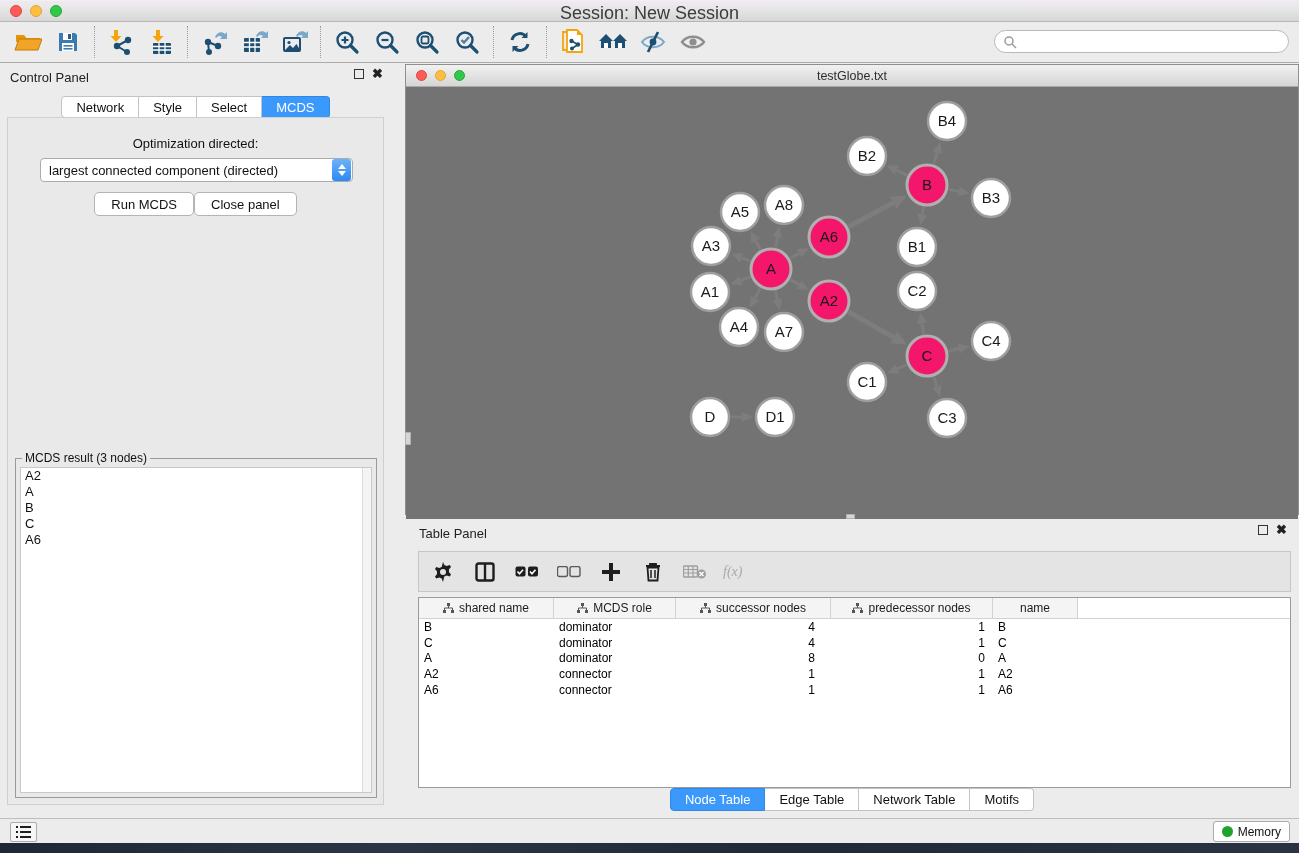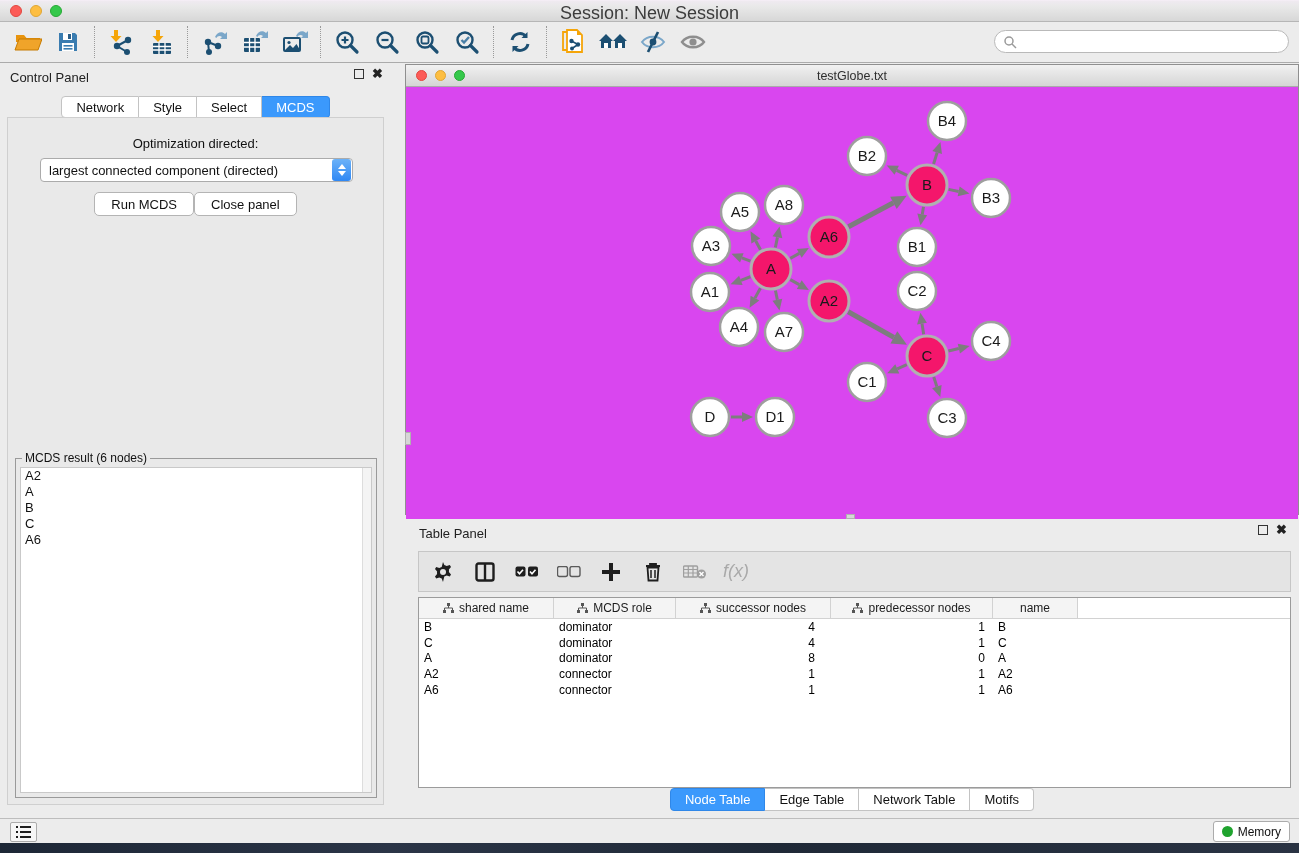--- a/index.html
+++ b/index.html
@@ -58,32 +58,32 @@
   .mcds-item { font-size:13px; color:#111; line-height:16px; padding-left:4px; }
   .mcds-scroll { position:absolute; right:0; top:0; bottom:0; width:9px; background:#f4f4f4; border-left:1px solid #ddd; }
 
   
   .net-frame { position:absolute; left:405px; top:64px; width:894px; height:451px;
     border:1px solid #8f8f8f; background:#fff; }
   .net-titlebar { position:relative; height:22px; background:linear-gradient(#f1f1f1,#d5d5d5); border-bottom:1px solid #aaa; }
   .net-titlebar .lights { top:5px; }
   .net-titlebar .light{ width:11px; height:11px; }
   .net-title { position:absolute; left:0; right:0; top:4px; text-align:center; font-size:12.5px; color:#2e2e2e; }
-  .net-canvas { position:relative; width:892px; height:484px; background:#d946ef; overflow:hidden; }
+  .net-canvas { position:relative; width:892px; height:484px; background:#737373; overflow:hidden; }
   .resize-grip { position:absolute; right:1px; bottom:1px; width:15px; height:15px;
     background:repeating-linear-gradient(135deg, transparent 0 3px, #b5b5b5 3px 4px); }
   .left-nub { position:absolute; left:-1px; top:367px; width:6px; height:13px; background:#d6d6d6; border:1px solid #b0b0b0; }
   .bottom-nub { position:absolute; left:440px; bottom:-5px; width:9px; height:5px; background:#d6d6d6; border:1px solid #b0b0b0; }
 
   
   .table-panel { position:absolute; left:405px; top:519px; width:894px; height:299px; background:#ececec; }
   .tp-toolbar { position:absolute; left:13px; top:32px; width:873px; height:41px; background:#e4e4e4;
     border:1px solid #c6c6c6; display:flex; align-items:center; padding-left:10px; gap:14px; }
   .tpt-btn { width:28px; height:30px; display:flex; align-items:center; justify-content:center; }
-  .fx-label { font-family:Liberation Sans, sans-serif; font-style:italic; font-size:18px; color:#a9a9a9; }
+  .fx-label { font-family:Liberation Serif, serif; font-style:italic; font-size:14px; color:#a9a9a9; }
   .data-table { position:absolute; left:13px; top:78px; width:873px; height:191px; background:#fff; border:1px solid #9b9b9b; overflow:hidden; }
   .dt-header { display:flex; height:21px; border-bottom:1px solid #d2d2d2; }
   .dt-hcell { background:#f4f4f4; border-right:1px solid #d2d2d2; display:flex; align-items:center; justify-content:center; gap:5px;
     font-size:12px; color:#1c1c1c; }
   .dt-row { display:flex; height:15.8px; }
   .dt-cell { font-size:12px; color:#000; display:flex; align-items:center; padding:0 5px; }
   .dt-cell.right { justify-content:flex-end; }
   .tp-tabs { position:absolute; left:0; right:0; top:269px; display:flex; justify-content:center; }
   .tp-tabs .tab-seg { height:23px; font-size:13px; }
 
@@ -273,21 +273,21 @@
       <span class="sel-stepper">
           <span class="tri-up"></span>
           <span class="tri-down"></span>
         </span>
     </div>
     <div class="cp-buttons">
       <div class="mac-btn">Run MCDS</div>
       <div class="mac-btn">Close panel</div>
     </div>
     <div class="mcds-fieldset">
-      <span class="mcds-legend">MCDS result (6 nodes)</span>
+      <span class="mcds-legend">MCDS result (3 nodes)</span>
       <div class="mcds-listwrap">
         <div id="mcds-list">
             <div class="mcds-item">A2</div>
             <div class="mcds-item">A</div>
             <div class="mcds-item">B</div>
             <div class="mcds-item">C</div>
             <div class="mcds-item">A6</div>
           </div>
         <div class="mcds-scroll"></div>
       </div>

